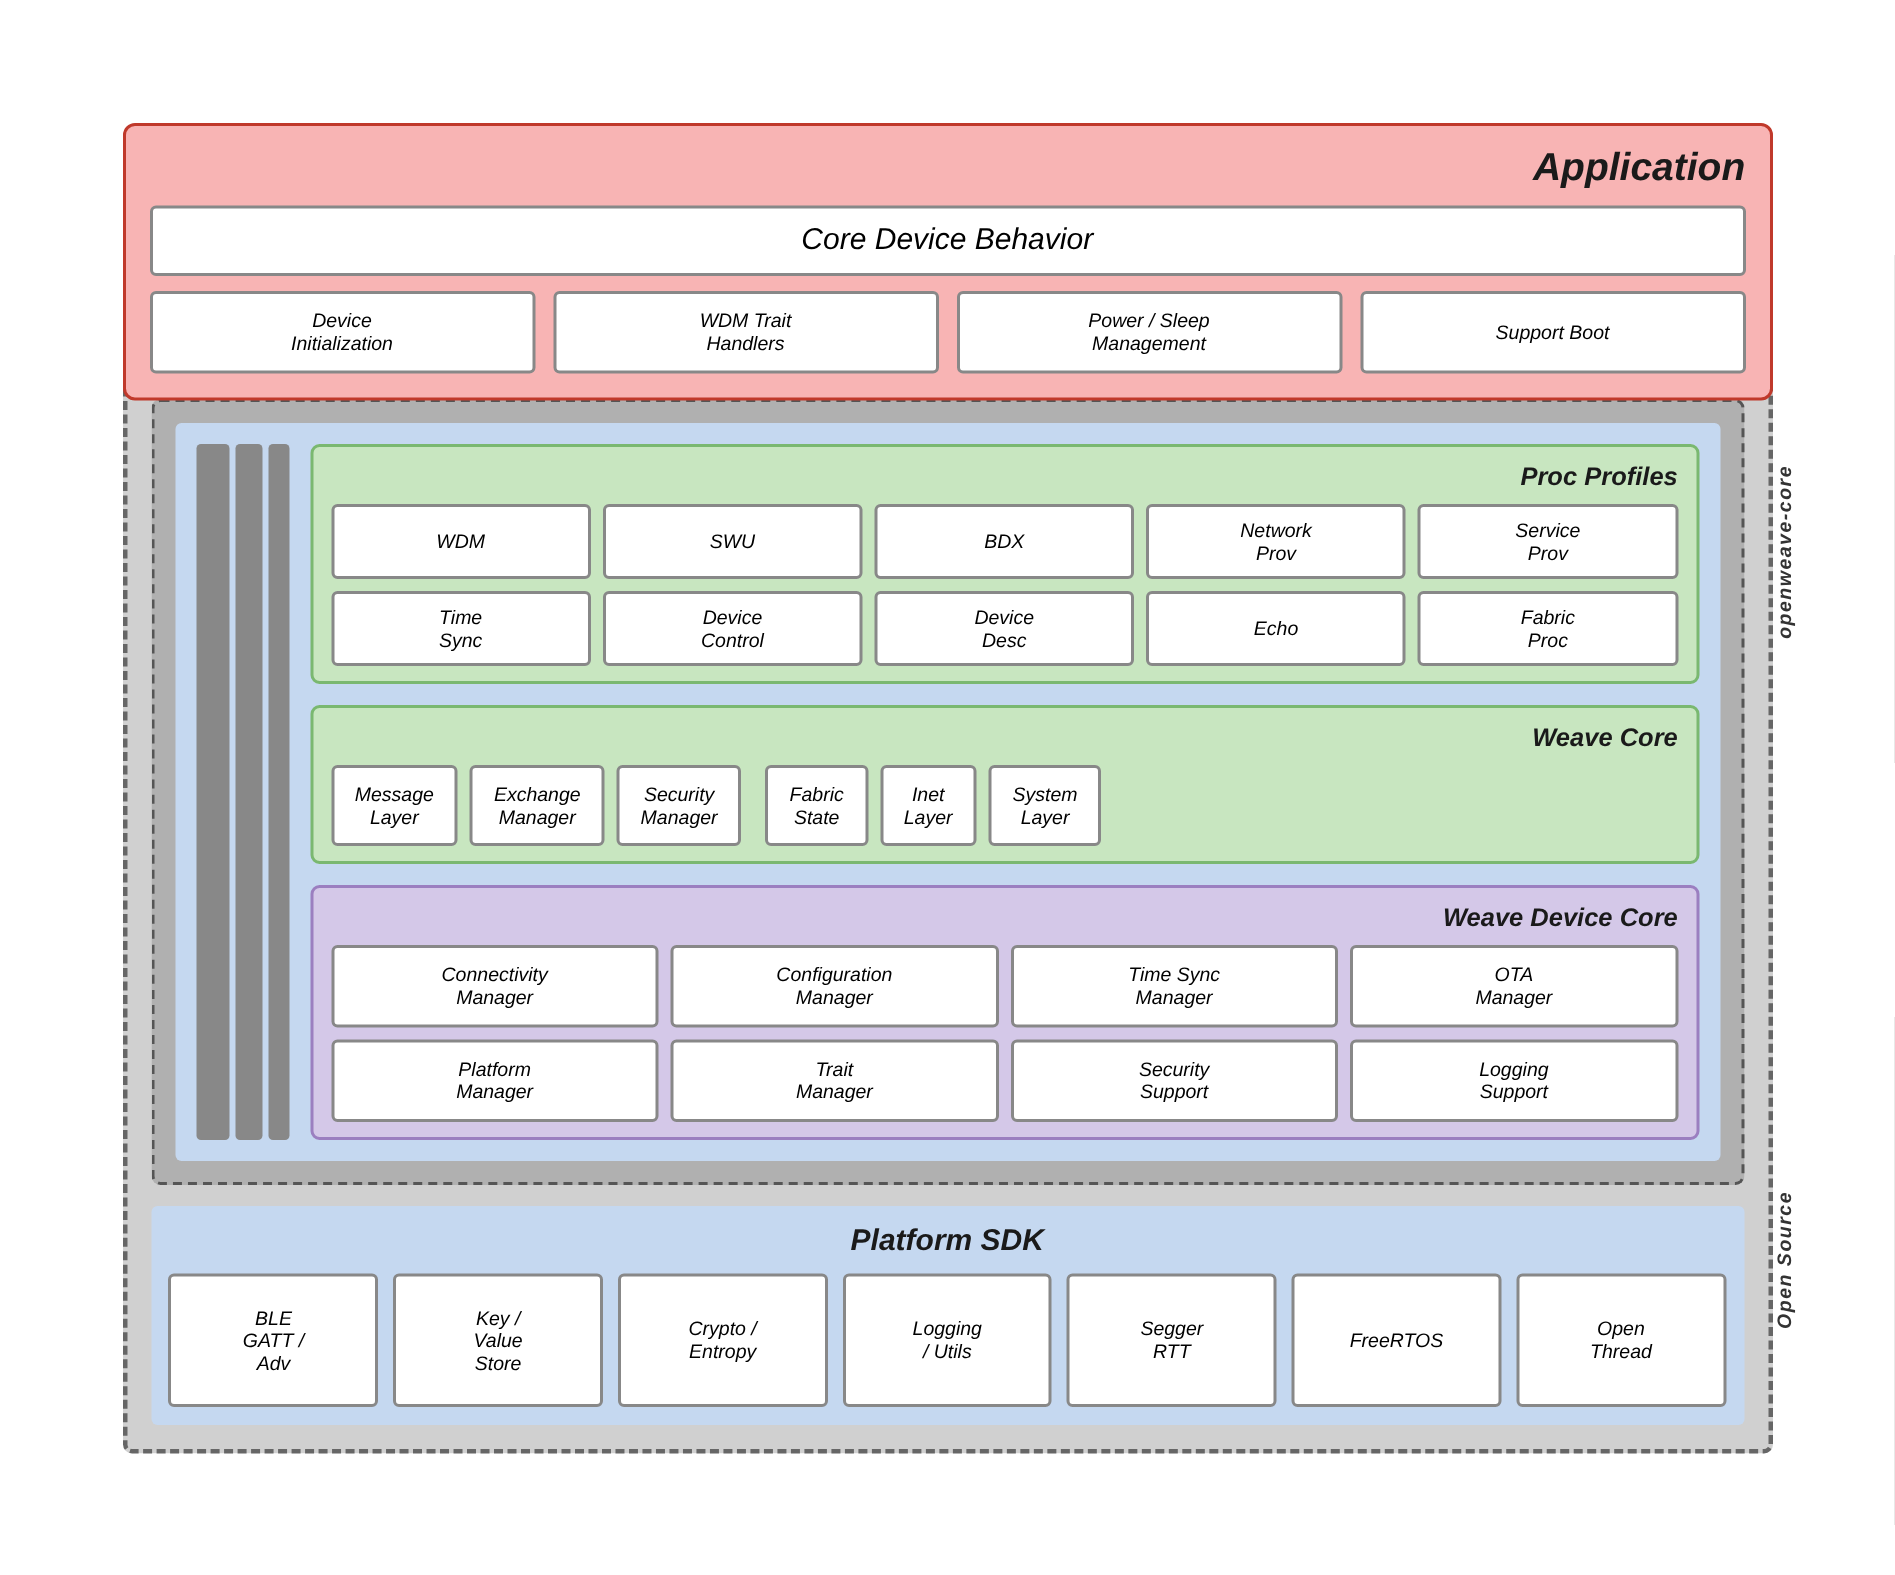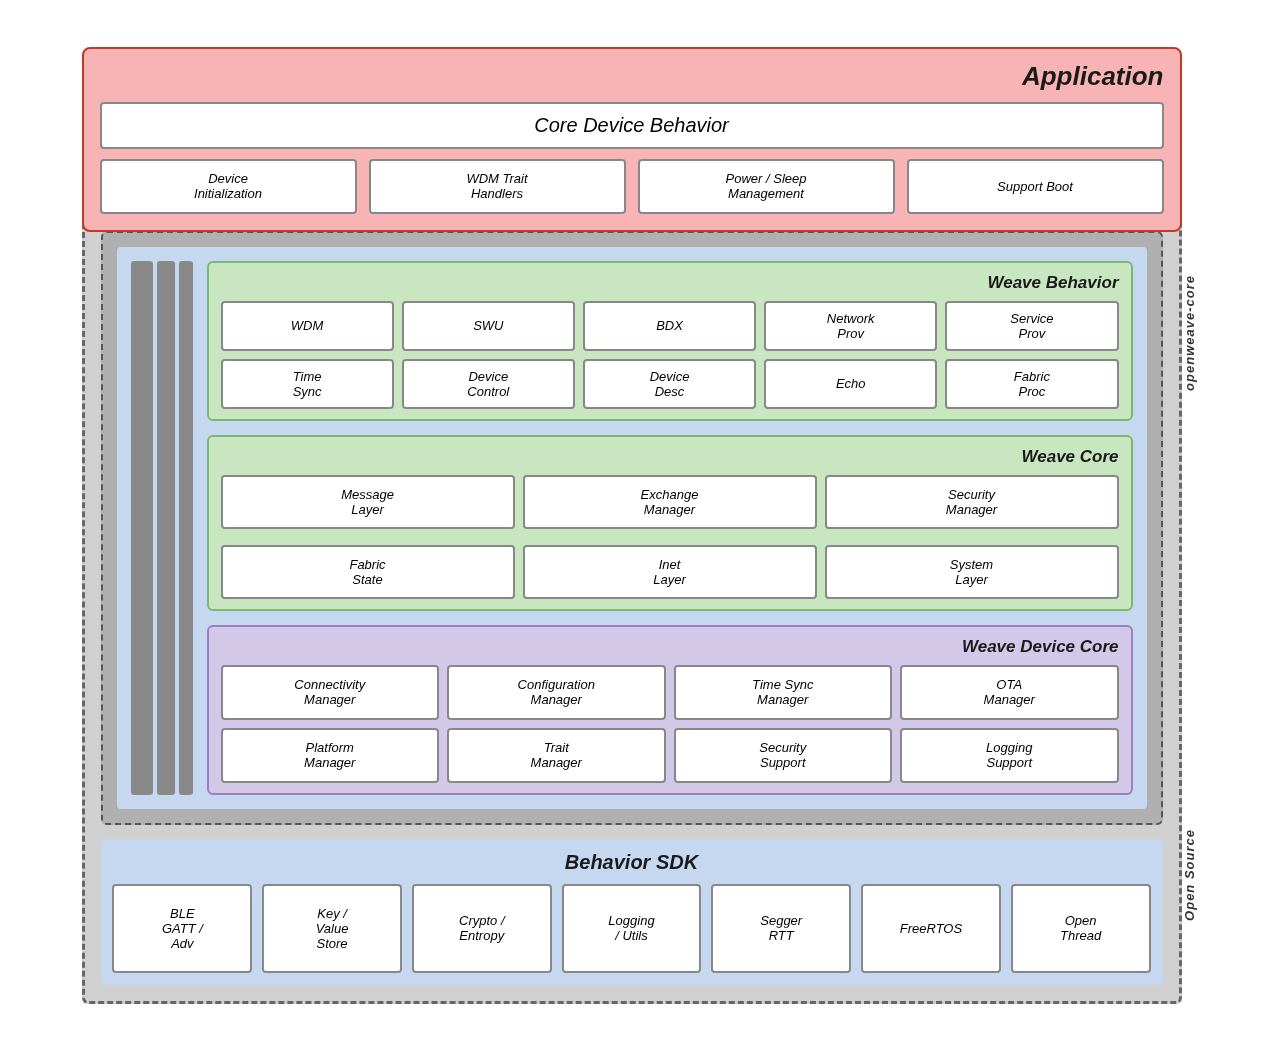--- a/index.html
+++ b/index.html
@@ -185,21 +185,21 @@
 
     
     .weave-core {
       background: #c8e6c0;
       border: 2px solid #7ab870;
       border-radius: 6px;
       padding: 10px 12px;
     }
     .core-rows {
       display: flex;
-      flex-direction: column;
+      flex-direction: row;
       gap: 16px;
     }
     .core-row {
       display: flex;
       gap: 8px;
     }
     .core-box {
       background: #fff;
       border: 2px solid #888;
       border-radius: 4px;
@@ -304,21 +304,21 @@
 
         <div class="nested-bars">
           <div class="bar bar-1"></div>
           <div class="bar bar-2"></div>
           <div class="bar bar-3"></div>
         </div>
 
         <div class="right-content">
 
           <div class="weave-profiles">
-            <div class="section-title">Weave Behavior</div>
+            <div class="section-title">Proc Profiles</div>
             <div class="profile-rows">
               <div class="profile-row">
                 <div class="profile-box">WDM</div>
                 <div class="profile-box">SWU</div>
                 <div class="profile-box">BDX</div>
                 <div class="profile-box">Network<br>Prov</div>
                 <div class="profile-box">Service<br>Prov</div>
               </div>
               <div class="profile-row">
                 <div class="profile-box">Time<br>Sync</div>
@@ -362,21 +362,21 @@
                 <div class="device-box">Logging<br>Support</div>
               </div>
             </div>
           </div>
 
         </div>
       </div>
     </div>
 
     <div class="platform-sdk">
-      <div class="platform-sdk-title">Behavior SDK</div>
+      <div class="platform-sdk-title">Platform SDK</div>
       <div class="sdk-row">
         <div class="sdk-box">BLE<br>GATT /<br>Adv</div>
         <div class="sdk-box">Key /<br>Value<br>Store</div>
         <div class="sdk-box">Crypto /<br>Entropy</div>
         <div class="sdk-box">Logging<br>/ Utils</div>
         <div class="sdk-box">Segger<br>RTT</div>
         <div class="sdk-box">FreeRTOS</div>
         <div class="sdk-box">Open<br>Thread</div>
       </div>
     </div>

